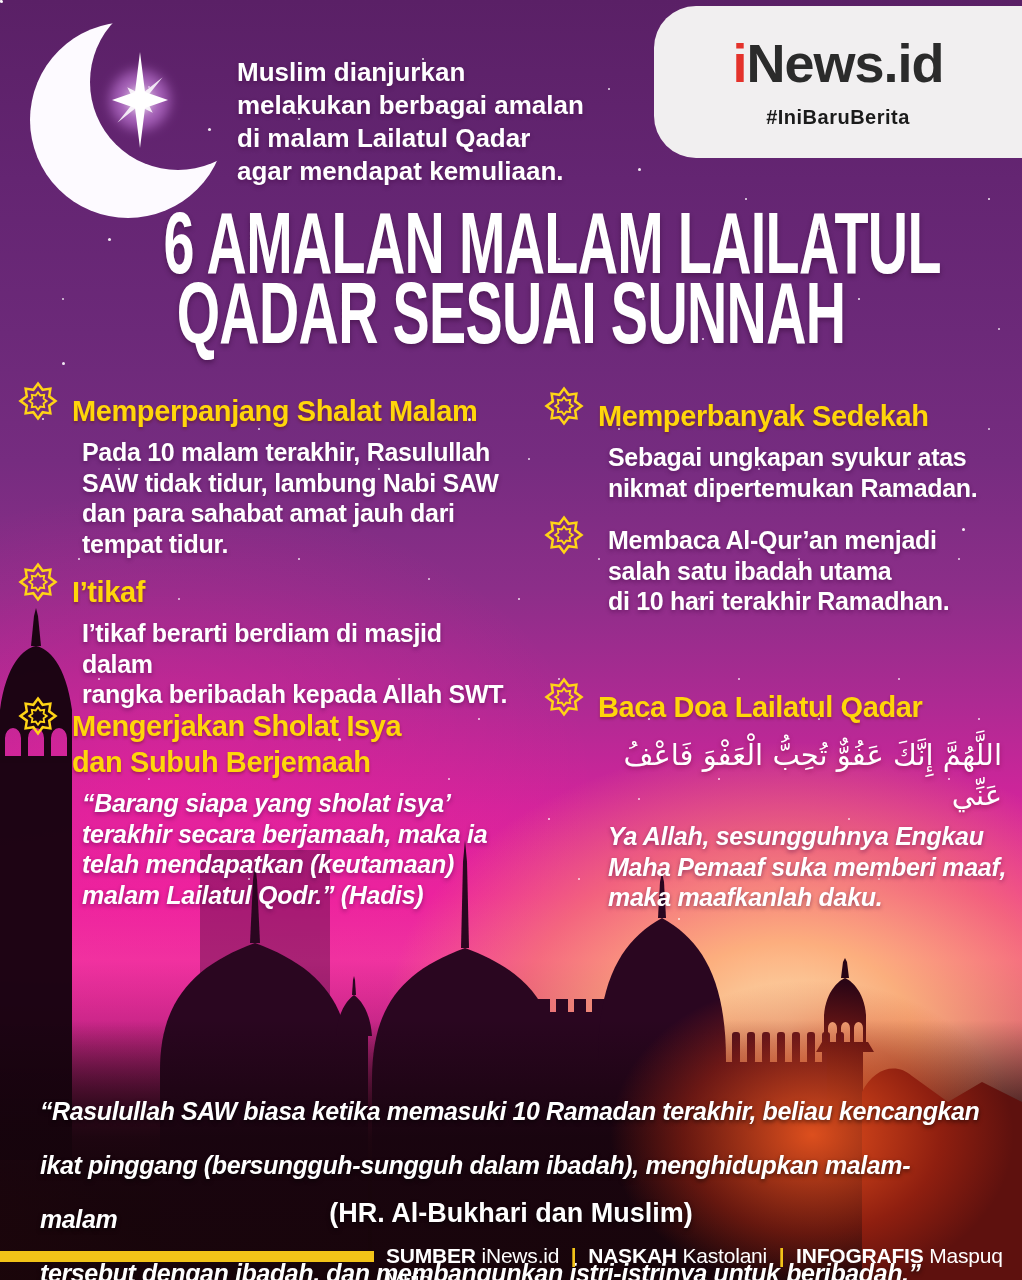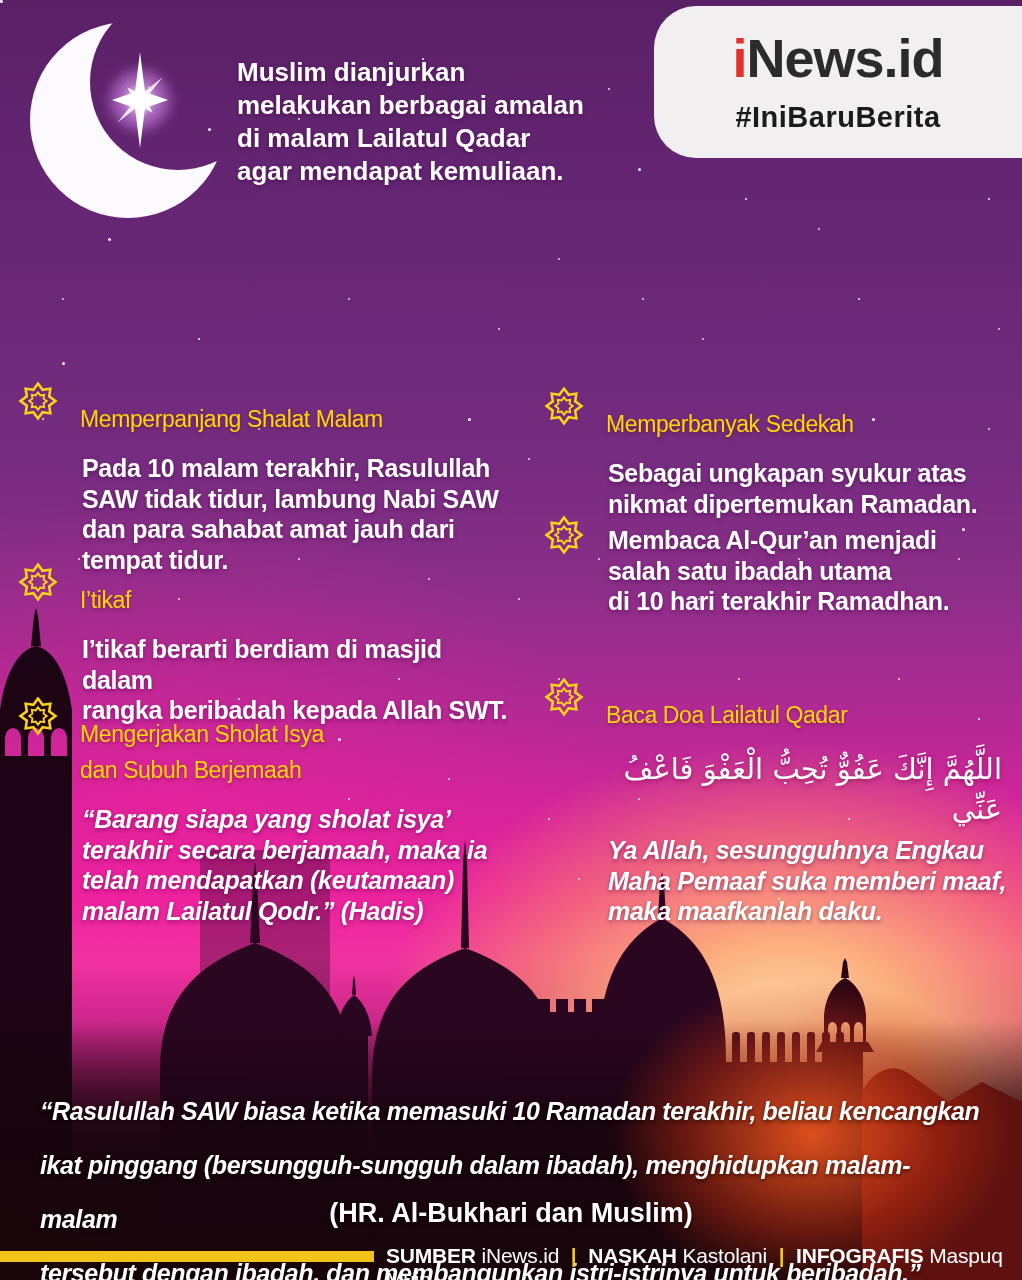--- a/index.html
+++ b/index.html
@@ -18,28 +18,28 @@
   .corner-glow{position:absolute;right:-70px;bottom:-70px;width:560px;height:430px;z-index:2;pointer-events:none;
     background:radial-gradient(closest-side, rgba(255,92,32,.85), rgba(210,50,18,.42) 46%, rgba(210,50,18,0) 72%);}
   .moon{position:absolute;left:8px;top:8px;z-index:2;}
   .content{position:absolute;inset:0;z-index:4;border-radius:6px;}
   .intro{position:absolute;left:237px;top:56px;color:#fff;font-weight:bold;font-size:26px;line-height:33px;
     white-space:pre-line;text-shadow:0 2px 4px rgba(60,0,60,.45);}
   .logo-card{position:absolute;left:654px;top:6px;width:368px;height:152px;background:#F1EFF0;
     border-radius:42px 0 0 42px;display:flex;flex-direction:column;align-items:center;justify-content:center;z-index:5;}
   .brand{font-size:54px;font-weight:bold;color:#2B2B2B;letter-spacing:-1px;line-height:1;}
   .brand .i{color:#E4322B;}
-  .tagline{font-size:29px;font-weight:bold;color:#1B1B1B;margin-top:16px;letter-spacing:.5px;}
+  .tagline{font-size:20px;font-weight:bold;color:#1B1B1B;margin-top:16px;letter-spacing:.5px;}
   .main-title{position:absolute;left:0;right:0;top:208px;text-align:center;color:#fff;font-weight:bold;
     font-size:82px;line-height:70px;text-shadow:0 3px 6px rgba(40,0,40,.4);}
   .main-title .tl{display:block;transform:scaleX(.68) scaleY(1.06);transform-origin:center;white-space:nowrap;letter-spacing:-1px;}
   .item{position:absolute;}
   .item .star{position:absolute;left:0;top:-4px;width:40px;height:40px;}
   .item .itext{margin-left:46px;}
-  .item-title{margin:16px;color:#FFD60A;font-size:23px;line-height:36px;font-weight:normal;letter-spacing:-.4px;
+  .item-title{margin:8px;color:#FFD60A;font-size:29px;line-height:36px;font-weight:bold;letter-spacing:-.4px;
     white-space:pre-line;text-shadow:0 2px 3px rgba(90,20,0,.4);}
   .item-body{margin:6px 0 0 18px;color:#fff;font-size:25px;line-height:30.5px;font-weight:bold;letter-spacing:-.3px;
     white-space:pre-line;text-shadow:0 2px 4px rgba(60,0,60,.45);}
   .item-body.it{font-style:italic;}
   .arabic{margin:10px 0 0 0;color:#fff;font-family:"DejaVu Sans",sans-serif;font-size:29px;line-height:40px;
     direction:rtl;text-align:right;padding-right:14px;text-shadow:0 2px 4px rgba(120,10,60,.5);}
   .i1{left:18px;top:385px;width:500px;}
   .i2{left:18px;top:566px;width:500px;}
   .i3{left:18px;top:700px;width:510px;}
   .i4{left:544px;top:390px;width:472px;}
@@ -158,20 +158,24 @@
     <div class="intro">Muslim dianjurkan
 melakukan berbagai amalan
 di malam Lailatul Qadar
 agar mendapat kemuliaan.</div>
 
     <div class="logo-card">
       <div class="brand"><span class="i">i</span><span>News.id</span></div>
       <div class="tagline">#IniBaruBerita</div>
     </div>
 
+    <h1 class="main-title" style="margin:0;">
+      <span class="tl">6 AMALAN MALAM LAILATUL</span>
+      <span class="tl">QADAR SESUAI SUNNAH</span>
+    </h1>
 
     <svg width="0" height="0" style="position:absolute">
       <defs>
         <symbol id="star8" viewBox="-24 -24 48 48">
           <g fill="none" stroke="#FFD416" stroke-width="3">
             <path d="M0,-21 L5.55,-13.4 L14.85,-14.85 L13.4,-5.55 L21,0 L13.4,5.55 L14.85,14.85 L5.55,13.4 L0,21 L-5.55,13.4 L-14.85,14.85 L-13.4,5.55 L-21,0 L-13.4,-5.55 L-14.85,-14.85 L-5.55,-13.4 Z"></path>
             <path stroke-width="4.5" transform="scale(0.5)" d="M0,-21 L5.55,-13.4 L14.85,-14.85 L13.4,-5.55 L21,0 L13.4,5.55 L14.85,14.85 L5.55,13.4 L0,21 L-5.55,13.4 L-14.85,14.85 L-13.4,5.55 L-21,0 L-13.4,-5.55 L-14.85,-14.85 L-5.55,-13.4 Z"></path>
           </g>
         </symbol>
       </defs>

